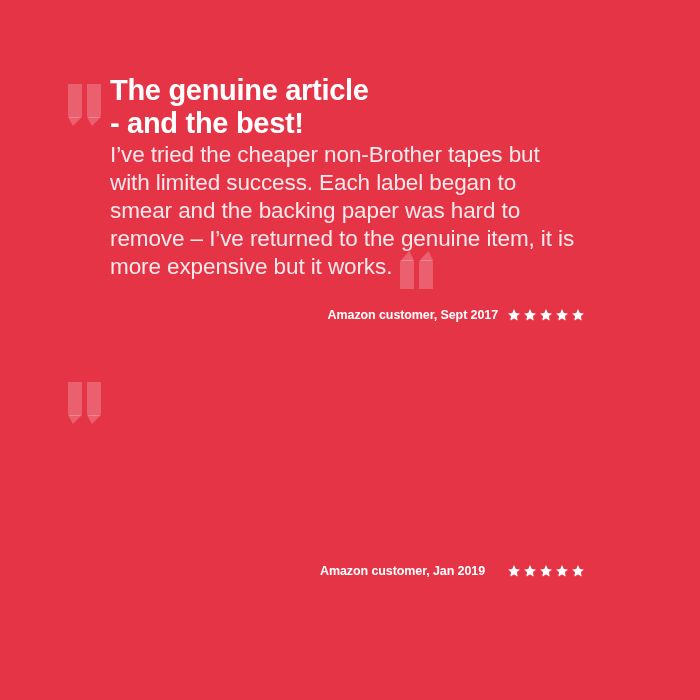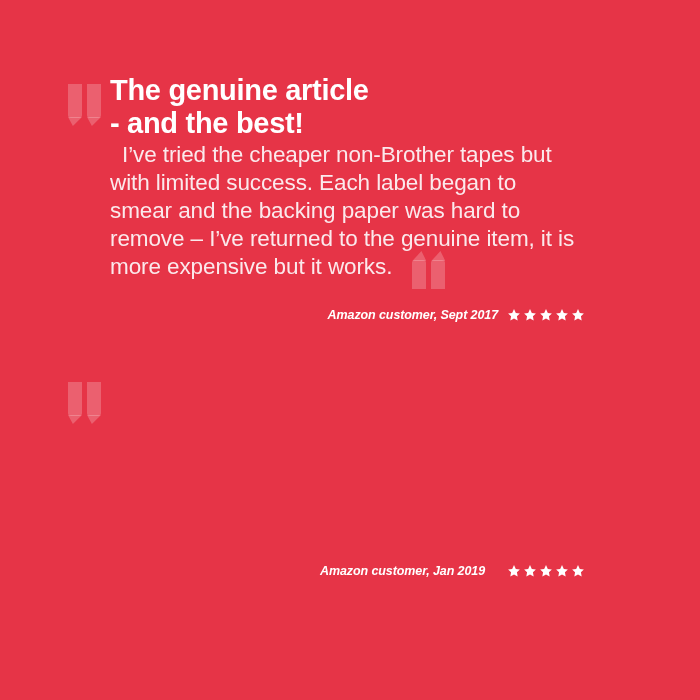--- a/index.html
+++ b/index.html
@@ -74,21 +74,21 @@
     color: #ffffff;
     letter-spacing: -0.3px;
     margin: 0 0 1px 0;
     white-space: pre-line;
   }
 
   .paragraph {
     font-size: 22.5px;
     line-height: 28px;
     color: #fbe9ec;
-    margin: 12px;
+    margin: 0;
     font-weight: normal;
     letter-spacing: -0.1px;
     display: inline;
   }
 
   
   .close-quote {
     display: inline-block;
     position: relative;
     width: 37px;
@@ -118,21 +118,20 @@
   }
 
   
   .attribution {
     position: absolute;
     right: 115px;
     display: flex;
     align-items: center;
     gap: 9px;
     white-space: nowrap;
-    font-style: italic;
   }
   .testimonial.first  .attribution { top: 234px; }
   .testimonial.second .attribution { top: 192px; gap: 22px; }
 
   .attribution-name {
     font-size: 12.5px;
     font-weight: bold;
     color: #ffffff;
     letter-spacing: -0.1px;
   }

